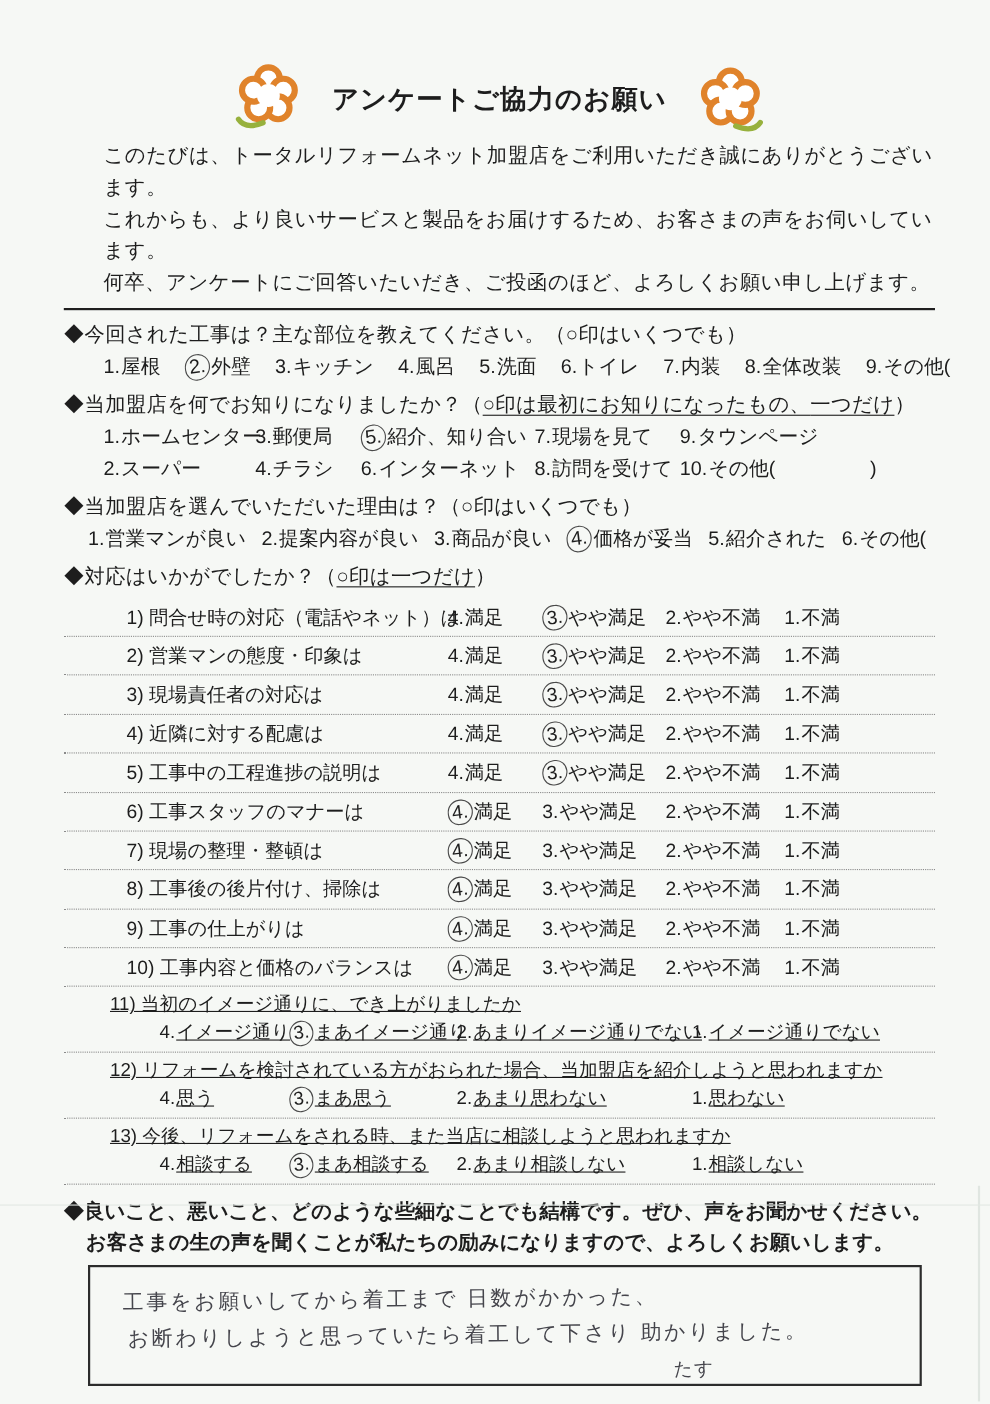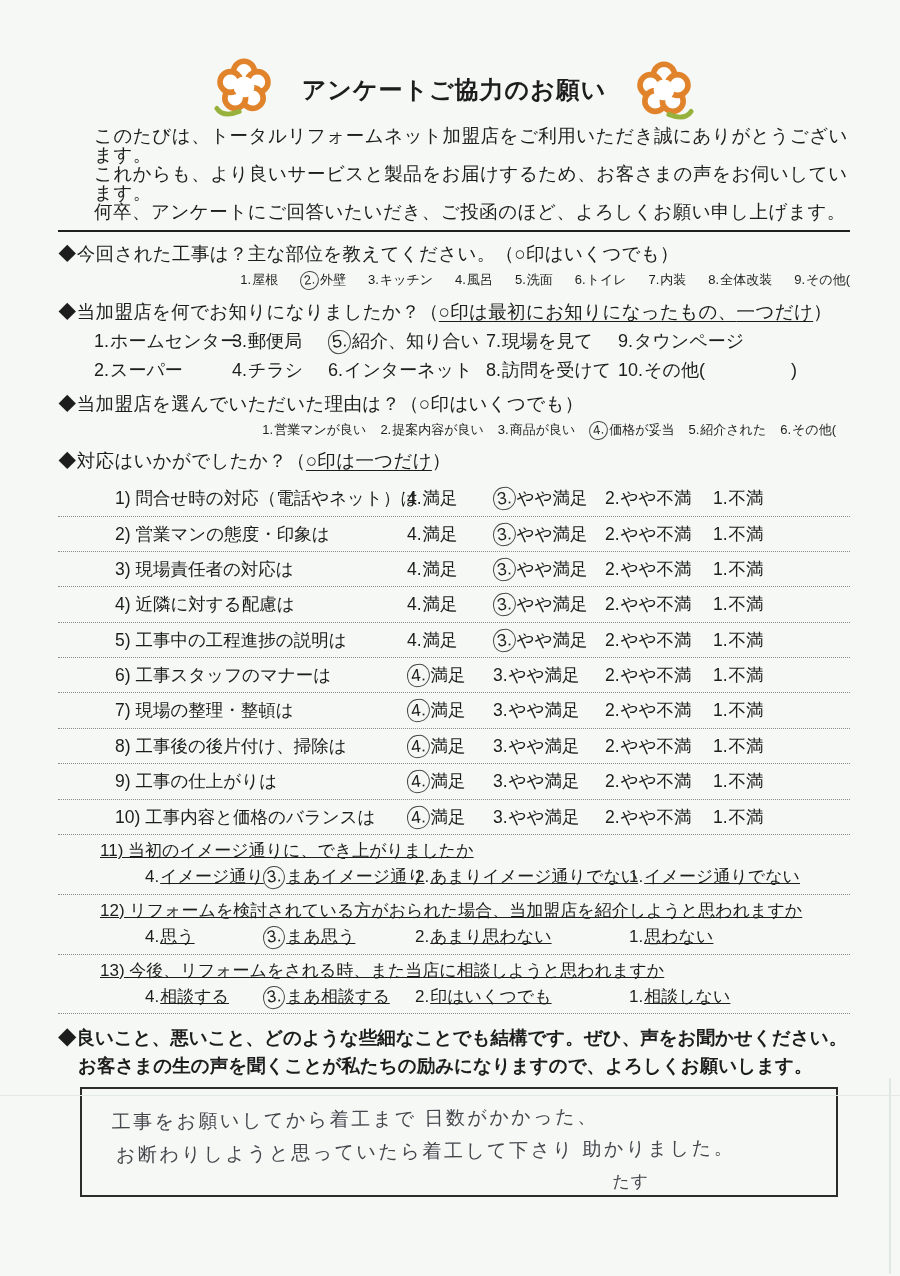--- a/index.html
+++ b/index.html
@@ -15,27 +15,27 @@
   .page { width:900px; height:1099px; padding:56px 50px 0 58px; position:relative; }
 
   
   .title-row { display:flex; align-items:center; justify-content:center; gap:26px; height:68px; margin-bottom:2px; }
   .page-title { font-size:24px; font-weight:bold; letter-spacing:1px; }
   .flower { width:64px; height:66px; }
   .flower.right { transform:scaleX(-1); margin-top:6px; }
 
   
   .intro { margin-left:36px; margin-top:0; }
-  .intro p { font-size:18.5px; font-weight:500; line-height:19px; letter-spacing:0.5px; }
+  .intro p { font-size:18.5px; font-weight:500; line-height:29px; letter-spacing:0.5px; }
   .intro-rule { border:none; border-top:2.5px solid #1f1f1f; margin-top:9px; }
 
   
   .sec-header { font-size:18.5px; font-weight:normal; margin-top:9px; letter-spacing:0.3px; }
   .uline { text-decoration:underline; text-underline-offset:3px; }
-  .opt-line { display:flex; align-items:baseline; margin:5px 0 4px 36px; font-size:13px; font-weight:500;justify-content:flex-end; }
+  .opt-line { display:flex; align-items:baseline; margin:5px 0 4px 36px; font-size:18px; font-weight:500; }
   .opt { white-space:nowrap; }
   .num { display:inline-block; margin-right:1px; }
   .num[data-mark="circle"] {
     border:1.7px solid #4a4a4a;
     border-radius:52% 48% 55% 45%;
     padding:1px 3px 2px 3px;
     transform:rotate(-7deg);
     line-height:1.05;
   }
   .gap-paren { display:inline-block; }
@@ -264,21 +264,21 @@
           <span class="ropt"><span class="num" data-mark="">2.</span><span>あまり思わない</span></span>
           <span class="ropt"><span class="num" data-mark="">1.</span><span>思わない</span></span>
         </span>
       </div>
 
       <div class="rrow2">
         <span class="question">13) 今後、リフォームをされる時、また当店に相談しようと思われますか</span>
         <span class="opts">
           <span class="ropt"><span class="num" data-mark="">4.</span><span>相談する</span></span>
           <span class="ropt"><span class="num" data-mark="circle">3.</span><span>まあ相談する</span></span>
-          <span class="ropt"><span class="num" data-mark="">2.</span><span>印はいくつでも</span></span>
+          <span class="ropt"><span class="num" data-mark="">2.</span><span>あまり相談しない</span></span>
           <span class="ropt"><span class="num" data-mark="">1.</span><span>相談しない</span></span>
         </span>
       </div>
 
     </div>
   </div>
 
   <div>
     <div class="comment-header">
       <span>◆良いこと、悪いこと、どのような些細なことでも結構です。ぜひ、声をお聞かせください。</span><br>

